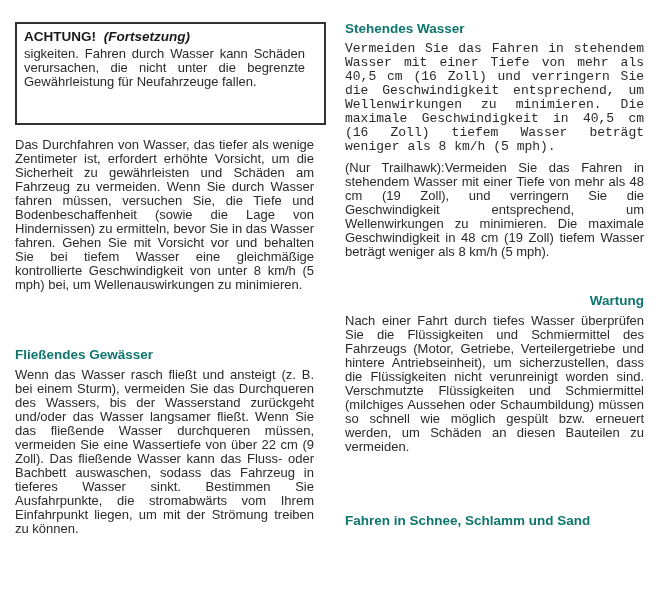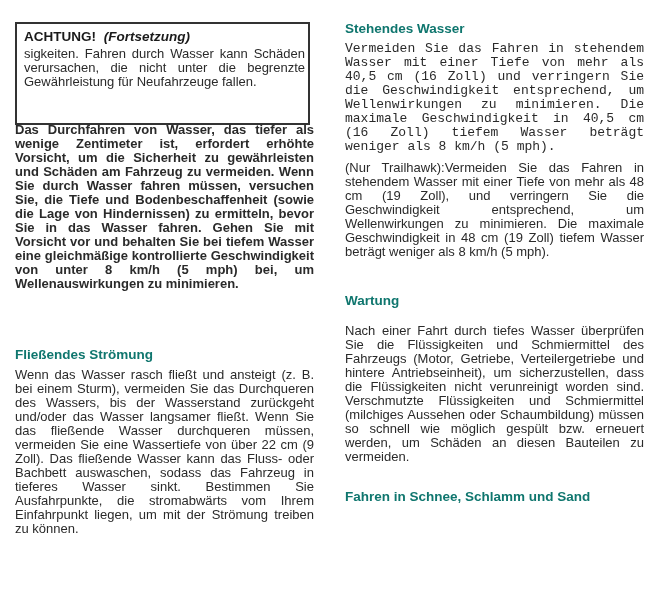--- a/index.html
+++ b/index.html
@@ -1,48 +1,48 @@
 <!DOCTYPE html>
 <html><head>
 <meta charset="utf-8">
 <style>
   html, body { margin: 0; padding: 0; background: #ffffff; }
   body { width: 664px; height: 600px; overflow: hidden; position: relative;
          font-family: "Liberation Sans", sans-serif; color: #2a2a2a; }
   .warn-box { position: absolute; left: 15px; top: 22px; width: 281px; height: 89px;
-              border: 2px solid #333; padding: 4px 3px 6px 7px; }
+              border: 2px solid #333; padding: 4px 19px 6px 7px; }
   .warn-title { font-weight: bold; font-size: 13.5px; line-height: 17px; color: #1a1a1a; margin-bottom: 2px; }
   .warn-title i { font-style: italic; margin-left: 4px; }
   p, .para { margin: 0; font-size: 13px; line-height: 14px; text-align: justify; hyphens: manual; }
   h3 { margin: 0; font-size: 13.5px; line-height: 17px; font-weight: bold; color: #0f766e; }
   .abs { position: absolute; width: 299px; }
 </style>
 </head>
 <body>
 
 <div class="warn-box">
   <div class="warn-title"><span>ACHTUNG!</span> <i>(Fortsetzung)</i></div>
   <p>sigkeiten. Fahren durch Wasser kann Schäden verursachen, die nicht unter die begrenzte Gewährleistung für Neufahrzeuge fallen.</p>
 </div>
 
-<div class="abs" style="left:15px; top:123px;font-weight:bold;">
+<div class="abs" style="left:15px; top:138px;">
   <p>Das Durchfahren von Wasser, das tiefer als wenige Zentimeter ist, erfordert erhöhte Vorsicht, um die Sicherheit zu gewährleisten und Schäden am Fahrzeug zu vermeiden. Wenn Sie durch Wasser fahren müssen, versuchen Sie, die Tiefe und Bodenbeschaffenheit (sowie die Lage von Hindernissen) zu ermitteln, bevor Sie in das Wasser fahren. Gehen Sie mit Vorsicht vor und behalten Sie bei tiefem Wasser eine gleichmäßige kontrollierte Geschwindigkeit von unter 8 km/h (5 mph) bei, um Wellenauswirkungen zu minimieren.</p>
 </div>
 
 <div class="abs" style="left:15px; top:346px;">
-  <h3 style="margin-bottom:5px;">Fließendes Strömung</h3>
+  <h3 style="margin-bottom:5px;">Fließendes Gewässer</h3>
   <p>Wenn das Wasser rasch fließt und ansteigt (z. B. bei einem Sturm), vermeiden Sie das Durchqueren des Wassers, bis der Wasserstand zurückgeht und/oder das Wasser langsamer fließt. Wenn Sie das fließende Wasser durchqueren müssen, vermeiden Sie eine Wassertiefe von über 22 cm (9 Zoll). Das fließende Wasser kann das Fluss- oder Bachbett auswaschen, sodass das Fahrzeug in tieferes Wasser sinkt. Bestimmen Sie Ausfahrpunkte, die stromabwärts vom Ihrem Einfahrpunkt liegen, um mit der Strömung treiben zu können.</p>
 </div>
 
 <div class="abs" style="left:345px; top:20px;">
   <h3 style="margin-bottom:5px;">Stehendes Wasser</h3>
   <p style="margin-bottom:7px;font-family:Liberation Mono, monospace;">Vermeiden Sie das Fahren in stehendem Wasser mit einer Tiefe von mehr als 40,5 cm (16 Zoll) und verringern Sie die Geschwindigkeit entsprechend, um Wellenwirkungen zu minimieren. Die maximale Geschwindigkeit in 40,5 cm (16 Zoll) tiefem Wasser beträgt weniger als 8 km/h (5 mph).</p>
   <p>(Nur Trailhawk):Vermeiden Sie das Fahren in stehendem Wasser mit einer Tiefe von mehr als 48 cm (19 Zoll), und verringern Sie die Geschwindigkeit entsprechend, um Wellenwirkungen zu minimieren. Die maximale Geschwindigkeit in 48 cm (19 Zoll) tiefem Wasser beträgt weniger als 8 km/h (5 mph).</p>
 </div>
 
 <div class="abs" style="left:345px; top:292px;">
-  <h3 style="margin-bottom:15px;">Wartung</h3>
+  <h3 style="margin-bottom:5px;text-align:right;">Wartung</h3>
   <p>Nach einer Fahrt durch tiefes Wasser überprüfen Sie die Flüssigkeiten und Schmiermittel des Fahrzeugs (Motor, Getriebe, Verteilergetriebe und hintere Antriebseinheit), um sicherzustellen, dass die Flüssigkeiten nicht verunreinigt worden sind. Verschmutzte Flüssigkeiten und Schmiermittel (milchiges Aussehen oder Schaumbildung) müssen so schnell wie möglich gespült bzw. erneuert werden, um Schäden an diesen Bauteilen zu vermeiden.</p>
 </div>
 
-<div class="abs" style="left:345px; top:488px;">
+<div class="abs" style="left:345px; top:512px;">
   <h3>Fahren in Schnee, Schlamm und Sand</h3>
 </div>
 
 </body></html>

